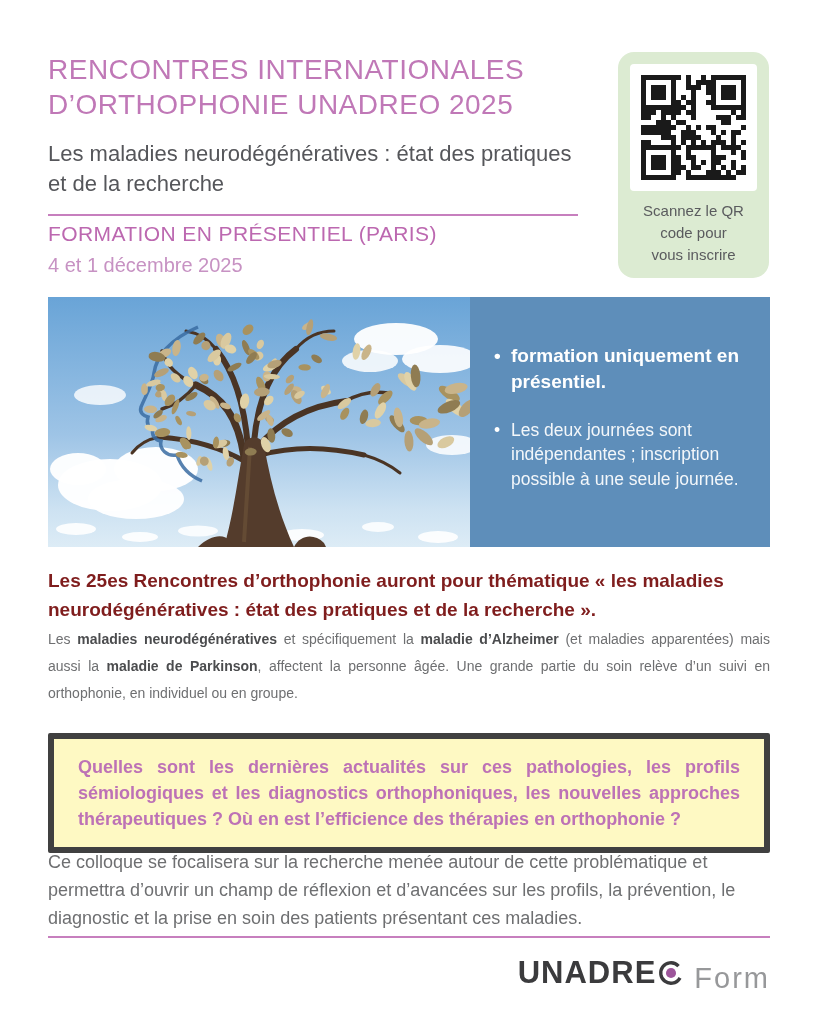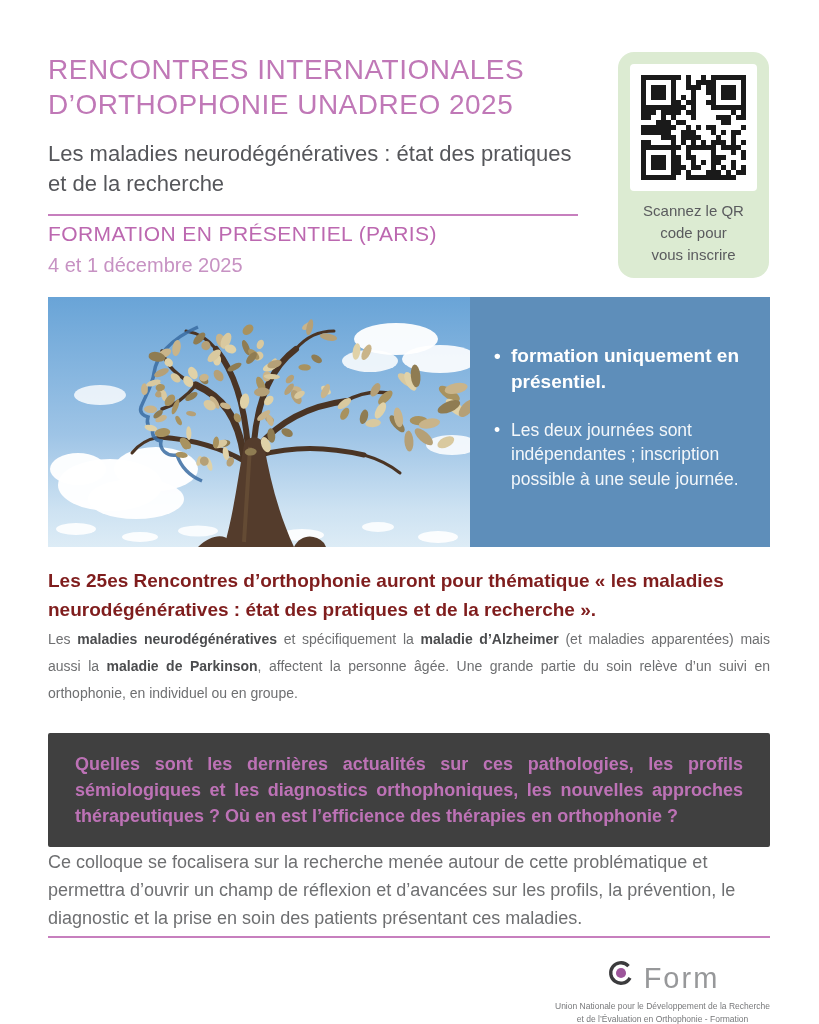--- a/index.html
+++ b/index.html
@@ -32,21 +32,21 @@
   .info-box li.b1{font-size:19px;font-weight:700;color:#ffffff;line-height:1.35;margin-bottom:24px;}
   .info-box li.b2{font-size:17.5px;font-weight:400;color:rgba(255,255,255,.93);line-height:1.38;}
 
   
   .intro{position:absolute;left:48px;top:566px;width:722px;margin:0;
          font-size:19px;font-weight:700;color:#7f1d1d;line-height:1.55;}
   .para{position:absolute;left:48px;top:626px;width:722px;margin:0;
         font-size:14px;color:#6e6f71;line-height:27px;text-align:justify;}
   .para strong{color:#4b4c4e;}
   .qbox{position:absolute;left:48px;top:733px;width:722px;box-sizing:border-box;
-        background:#404040;border:3px solid #404040;border-radius:2px;padding:15px 24px;}
+        background:#fef9c3;border:6px solid #404040;border-radius:2px;padding:15px 24px;}
   .qbox p{margin:0;font-size:18px;font-weight:700;color:#bd72b6;line-height:26px;text-align:justify;}
   .closing{position:absolute;left:48px;top:848px;width:722px;margin:0;
            font-size:18px;color:#6e6f71;line-height:28px;}
 
   
   .footer-line{position:absolute;left:48px;top:936px;width:722px;height:0;border-top:2px solid #c77fbe;}
   .logo-block{position:absolute;right:49px;top:950px;text-align:center;}
   .logo-row{display:flex;align-items:center;justify-content:center;}
   .logo-main{font-size:31px;font-weight:700;color:#3b3b3d;letter-spacing:1px;}
   .logo-o{display:inline-flex;margin:0 2px 0 1px;}
@@ -502,24 +502,24 @@
   <div class="qbox">
     <p>Quelles sont les dernières actualités sur ces pathologies, les profils sémiologiques et les diagnostics orthophoniques, les nouvelles approches thérapeutiques ? Où en est l’efficience des thérapies en orthophonie ?</p>
   </div>
 
   <p class="closing">Ce colloque se focalisera sur la recherche menée autour de cette problématique et permettra d’ouvrir un champ de réflexion et d’avancées sur les profils, la prévention, le diagnostic et la prise en soin des patients présentant ces maladies.</p>
 
   <div class="footer-line"></div>
 
   <div class="logo-block">
     <div class="logo-row">
+      <span class="logo-main">UNADRE</span>
       <span class="logo-o">
         <svg width="28" height="28" viewBox="0 0 30 30" xmlns="http://www.w3.org/2000/svg">
           <circle cx="15" cy="15" r="11" fill="none" stroke="#3b3b3d" stroke-width="3.6" stroke-dasharray="55 14.1" stroke-dashoffset="-7" transform="rotate(-8 15 15)"></circle>
           <circle cx="15" cy="15" r="5.4" fill="#9d569b"></circle>
         </svg>
       </span>
       <span class="logo-suffix">Form</span>
     </div>
-    <p class="tagline"><span>Union Nationale pour le Développement de la Recherche</span><br><span>et de l’Évaluation en Orthophonie - Formation</span></p>
   </div>
 
 </div>
 
 </body></html>

